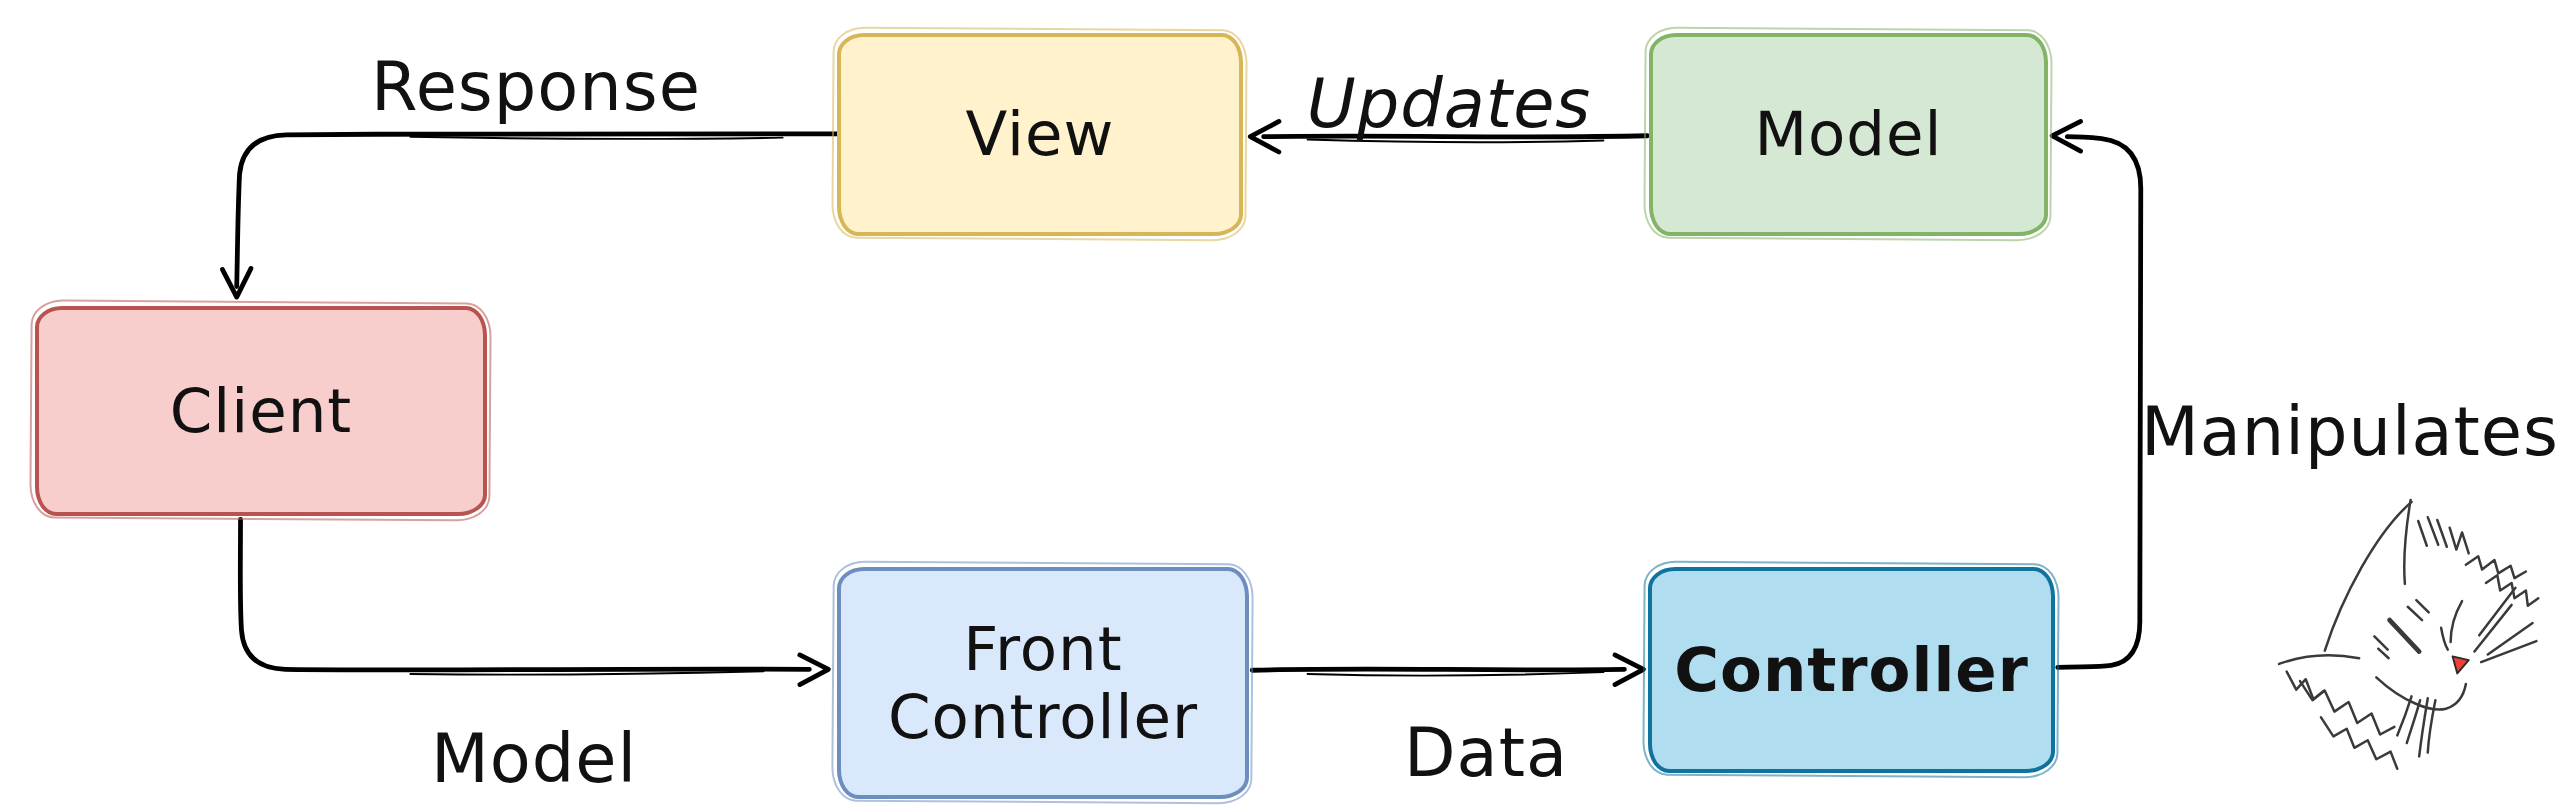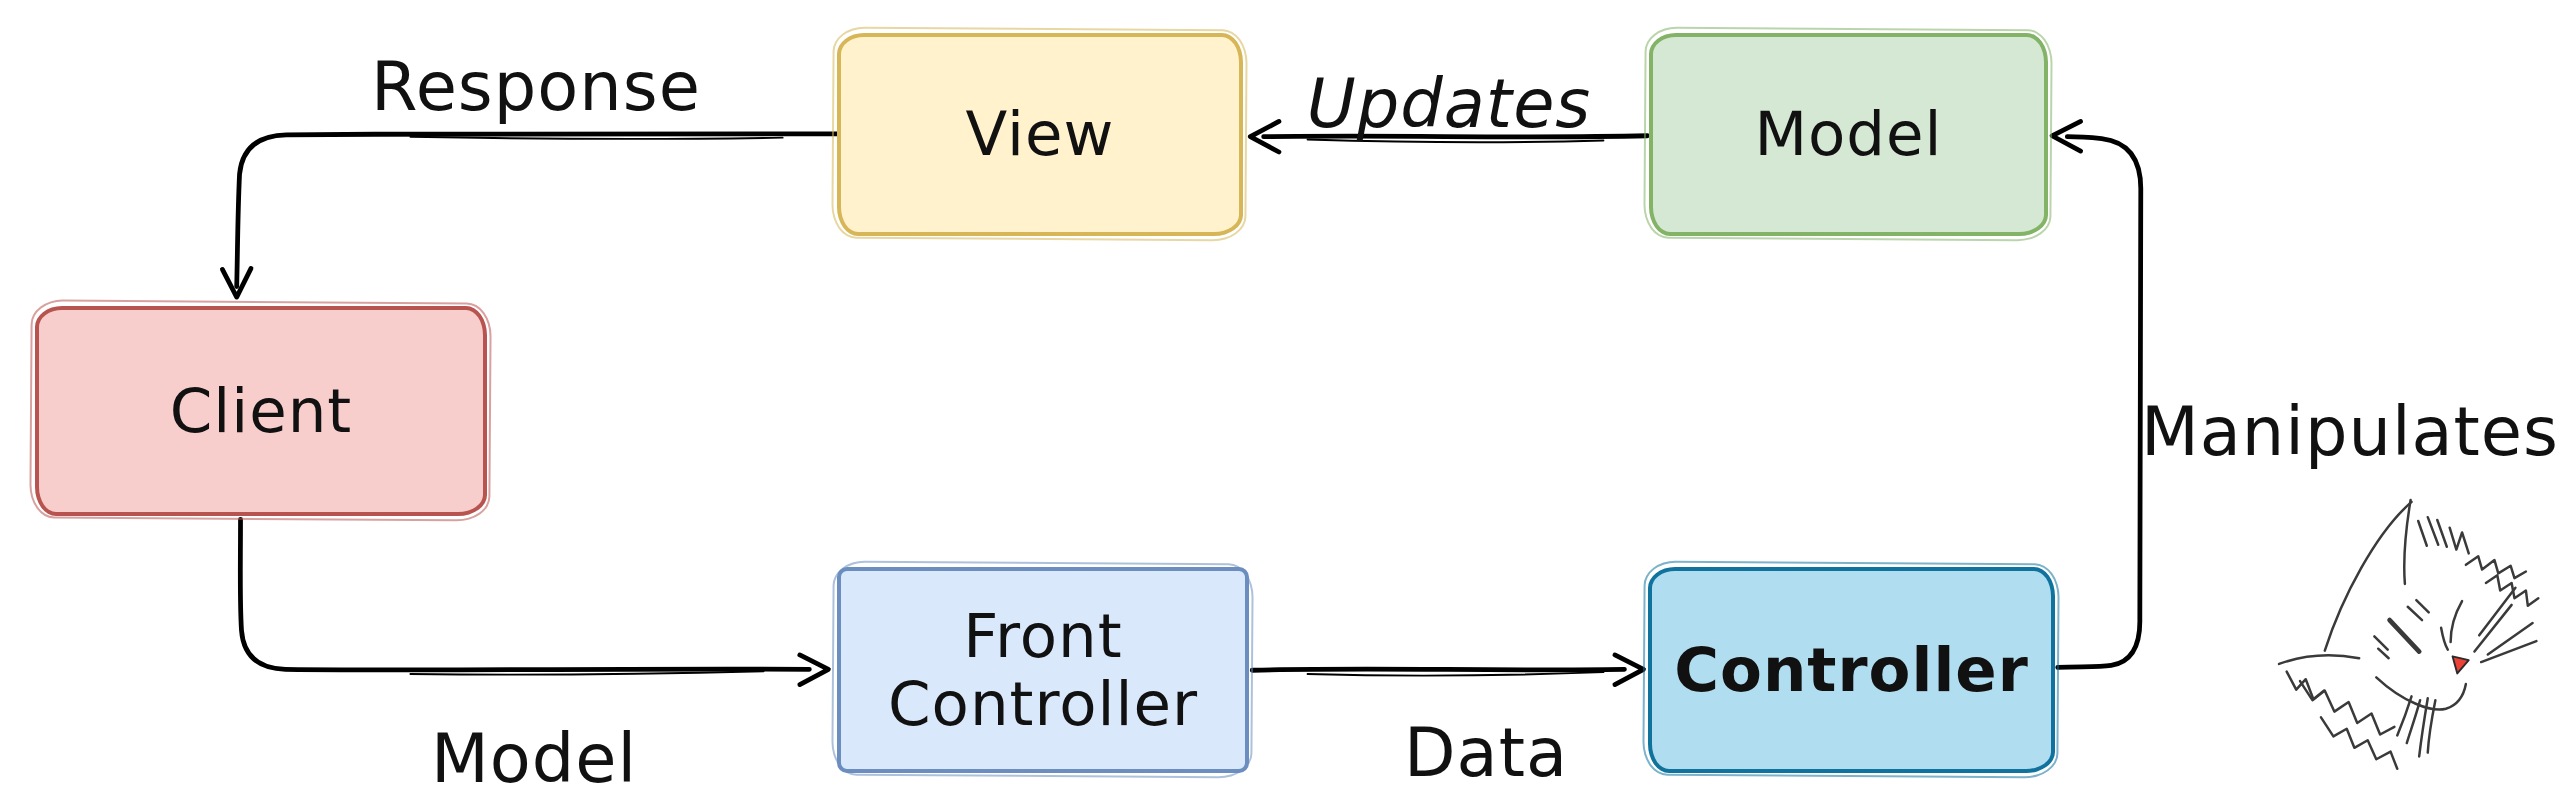--- a/index.html
+++ b/index.html
@@ -25,21 +25,21 @@
   .node::after{ 
     content:"";position:absolute;inset:-8.6px;
     border:2.9px solid;border-color:inherit;
     border-radius:32px 25px 34px 25px / 25px 34px 25px 34px;
     transform:rotate(.4deg);
     opacity:.55;pointer-events:none;
   }
   .n-client{left:35px;top:306px;width:452px;height:210px;}
   .n-view{left:837px;top:33px;width:406px;height:203px;}
   .n-model{left:1649px;top:33px;width:399px;height:203px;}
-  .n-frontcontroller{left:837px;top:567px;width:412px;height:206px;padding:0 29px;border-radius:10px;}
+  .n-frontcontroller{left:837px;top:567px;width:412px;height:232px;padding:0 29px;}
   .n-controller{left:1648px;top:567px;width:407px;height:206px;font-weight:bold;}
   
   .edge-label{
     position:absolute;
     transform:translate(-50%,-50%);
     font-size:67px;
     white-space:nowrap;
     letter-spacing:1px;
     margin-top:16px;
   }

